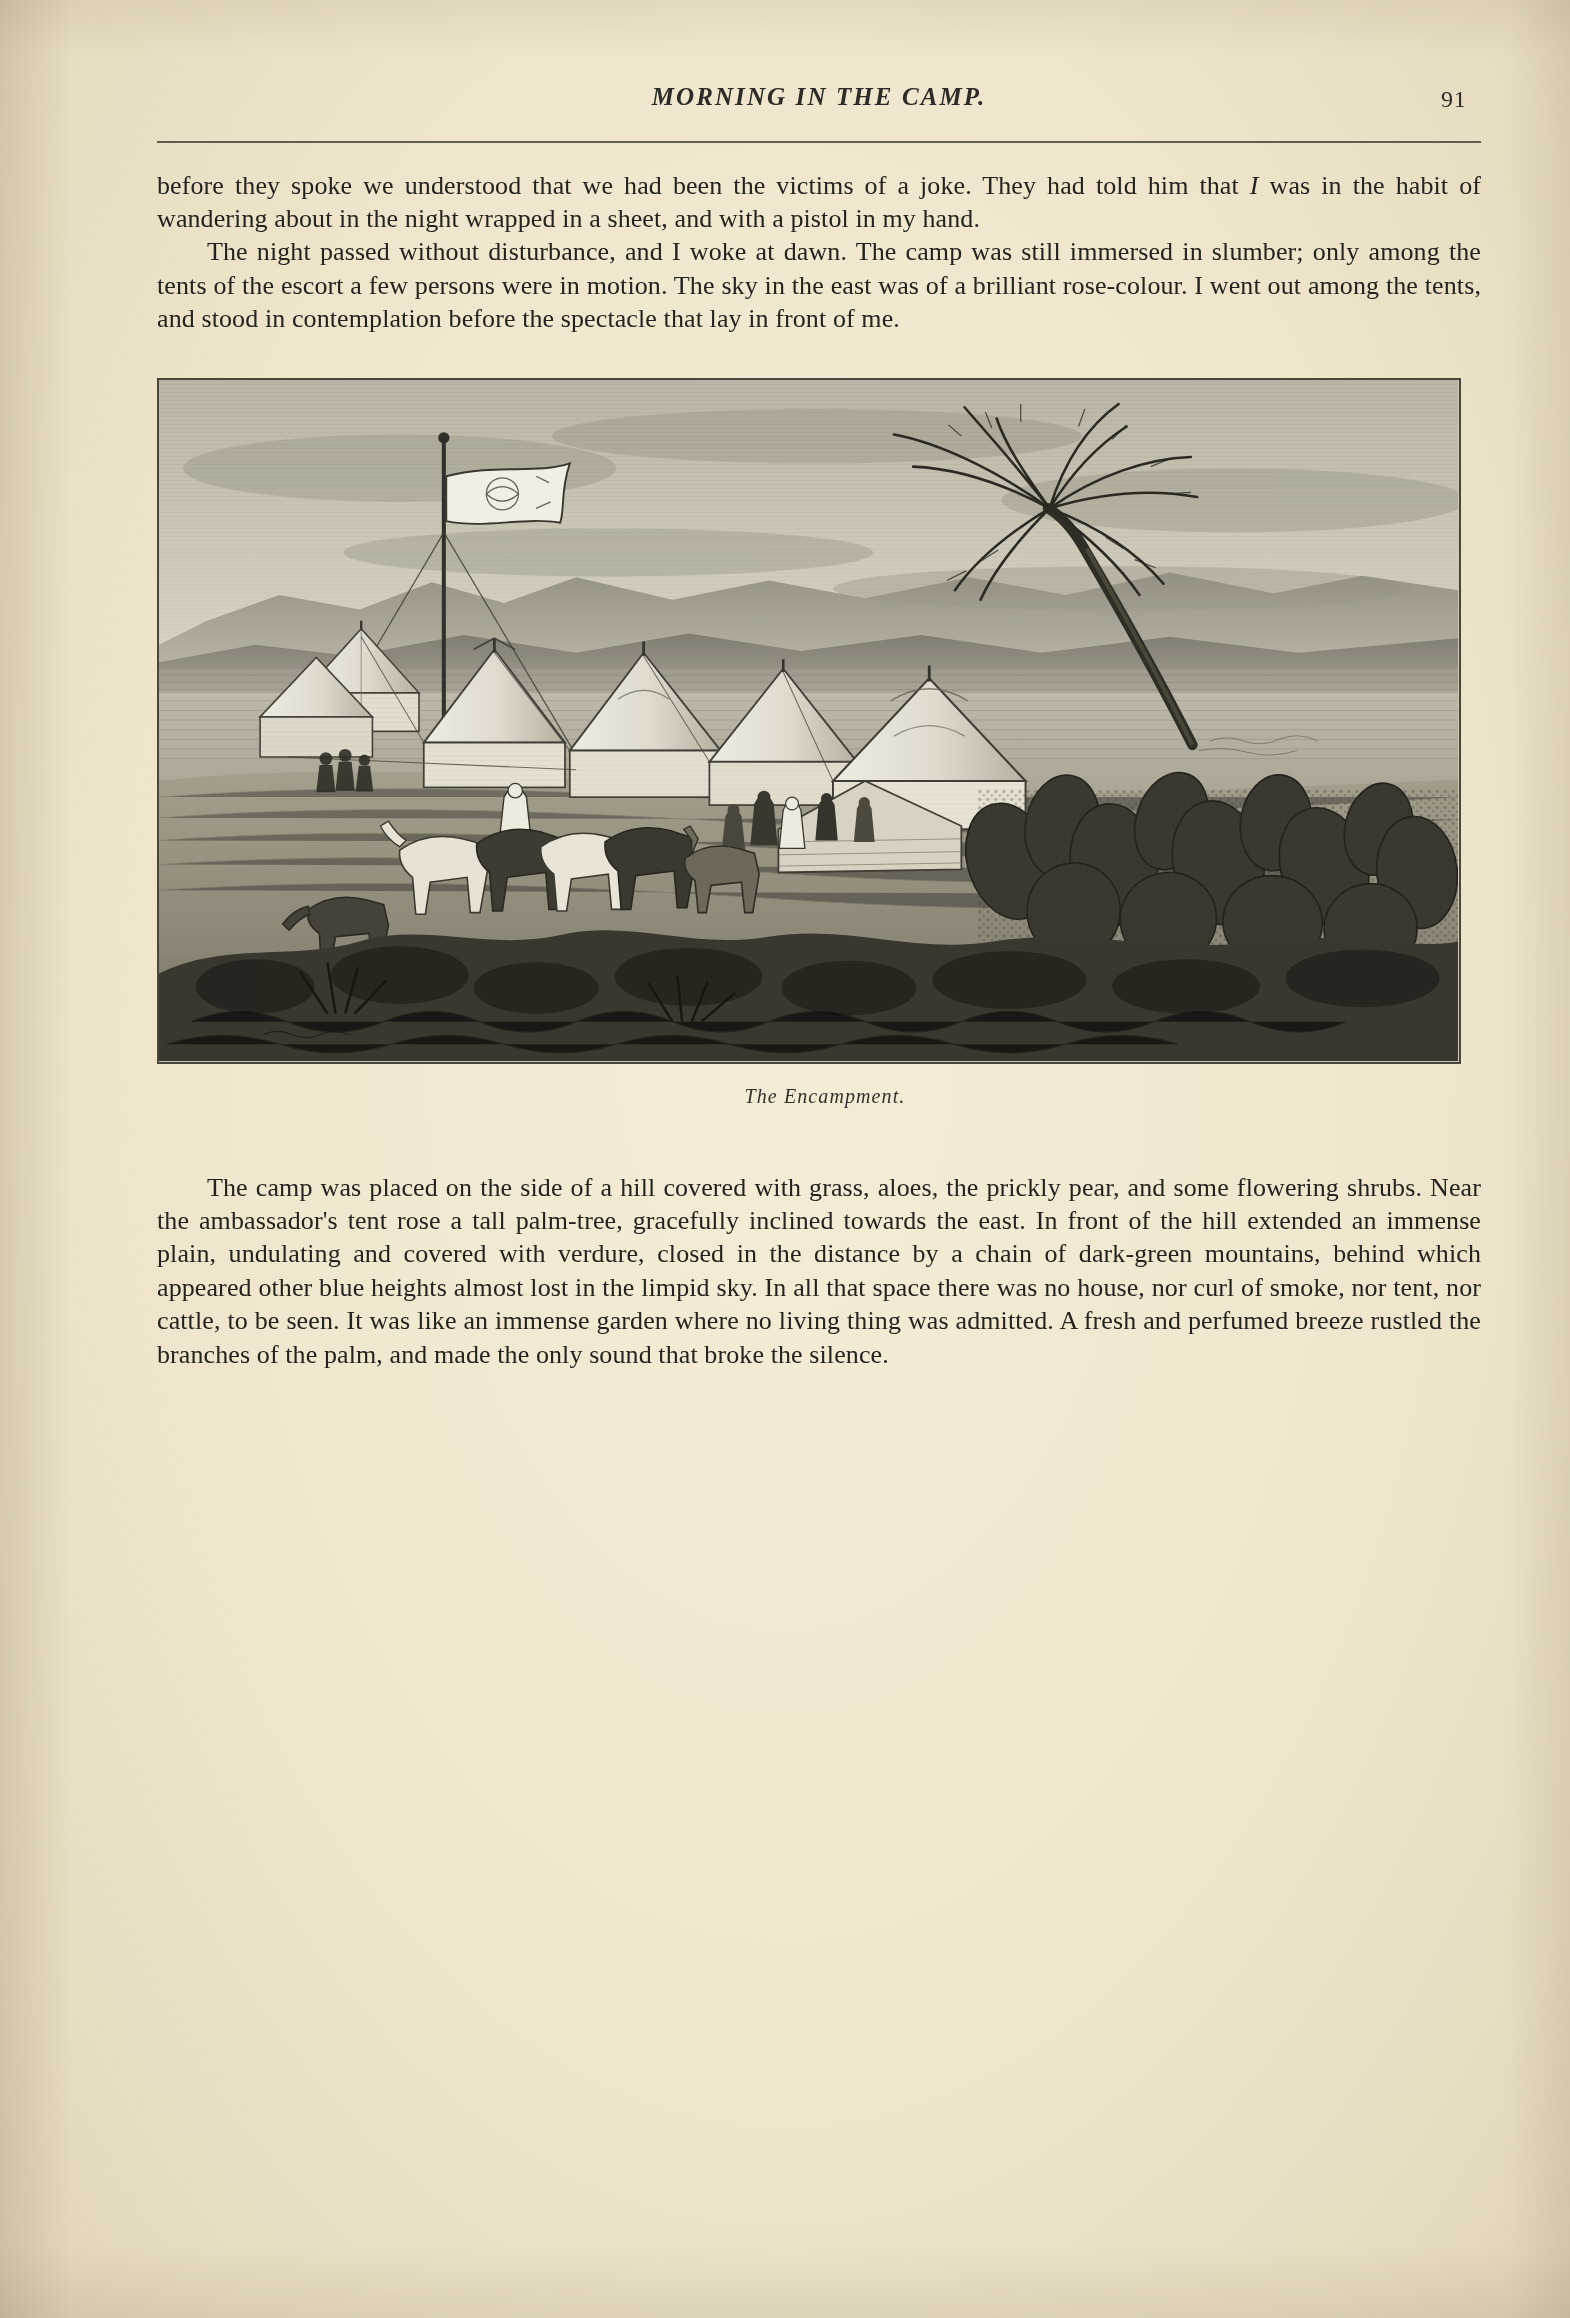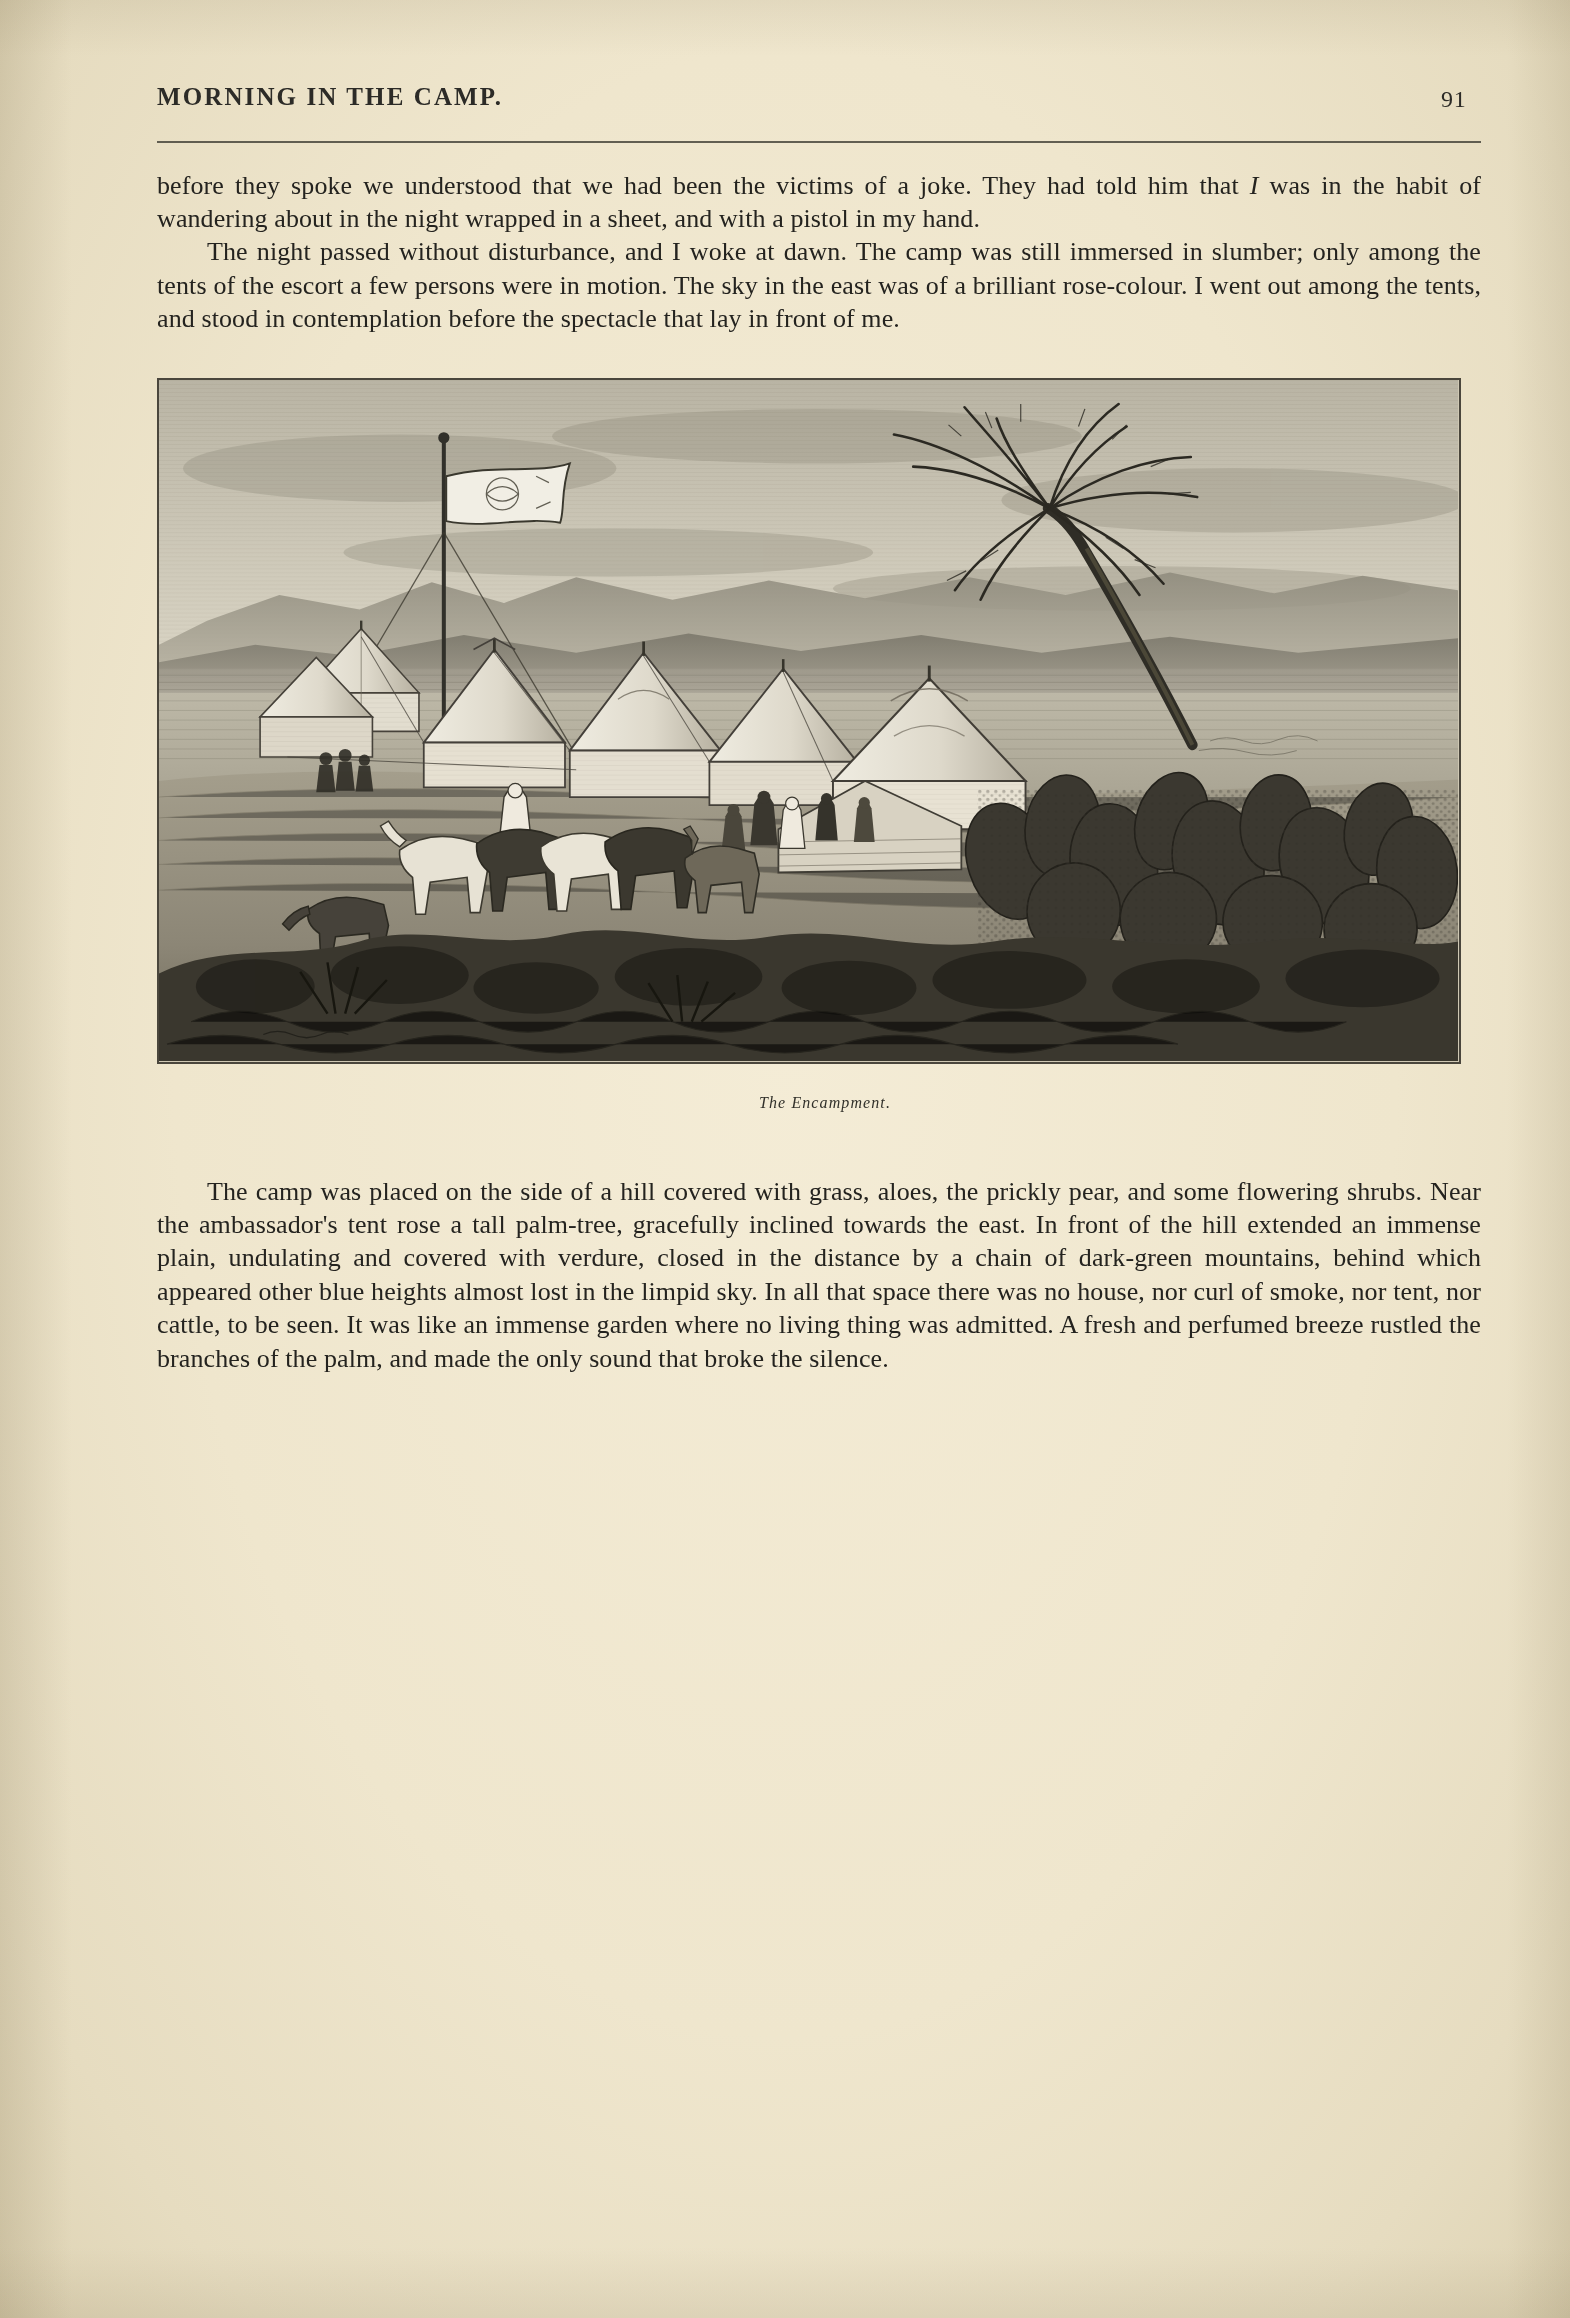--- a/index.html
+++ b/index.html
@@ -44,20 +44,22 @@
 
   
   .runhead {
     position: relative;
     height: 50px;
   }
   .runhead-title {
     position: absolute;
     left: 0;
     right: 0;
+    text-align: center;
+    font-style: italic;
     font-weight: 700;
     font-size: 25px;
     letter-spacing: 2.1px;
     color: #2c2b27;
   }
   .runhead-folio {
     position: absolute;
     right: 14.4px;
     top: 3.2px;
     font-size: 24px;
@@ -100,24 +102,24 @@
   .plate-frame {
     width: 1304px;
     height: 686px;
     border: 2.4px solid #4a463c;
     box-sizing: border-box;
     overflow: hidden;
     position: relative;
     background: #cfc8b4;
   }
   .plate-caption {
-    margin-top: 30px;
+    margin-top: 21px;
     text-align: center;
     font-style: italic;
-    font-size: 16px;
+    font-size: 20px;
     letter-spacing: 1.1px;
     color: #31302a;
     padding-left: 32px;
   }
 
   .after-plate {
     margin-top: 63px;
   }
 
   svg.engraving { display: block; }

